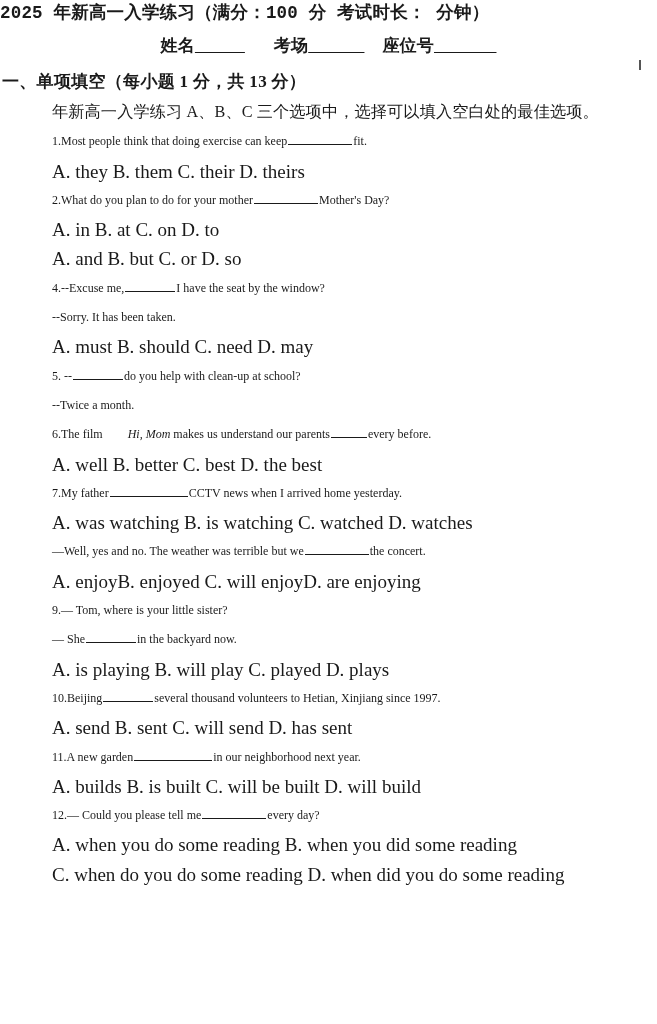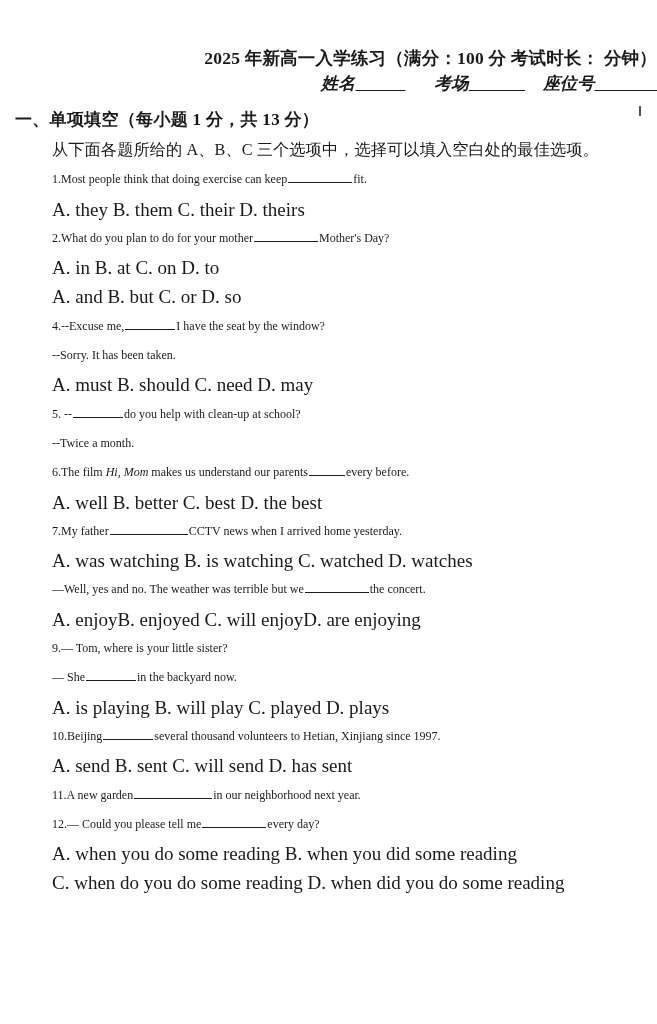--- a/index.html
+++ b/index.html
@@ -16,46 +16,45 @@
     overflow: hidden;
   }
   .page {
     position: relative;
     width: 657px;
     height: 1024px;
     padding: 0;
     box-sizing: border-box;
   }
   .title-block {
-    margin-top: 46px;
-    text-align: right;
+    text-align: left;
+    font-family: Liberation Mono, monospace;
   }
   .doc-title {
     font-size: 17.5px;
     font-weight: bold;
     letter-spacing: 0.2px;
     white-space: nowrap;
   }
   .name-row {
-    margin-top: 2px;
+    margin-top: 10px;
     font-size: 17px;
     font-weight: bold;
-    text-align: right;
+    text-align: center;
     letter-spacing: 0.2px;
-    font-style: italic;
   }
   .name-row span.u {
     text-decoration: underline;
     letter-spacing: 2px;
   }
   .section-head {
     margin-top: 13px;
     font-size: 17px;
     font-weight: bold;
-    padding-left: 15px;
+    padding-left: 2px;
     letter-spacing: 0.3px;
   }
   .body-block {
     padding-left: 52px;
     padding-right: 14px;
     margin-top: 5px;
   }
   .line {
     font-size: 12px;
     line-height: 29.3px;
@@ -69,21 +68,21 @@
     display: inline-block;
     border-bottom: 1px solid #1a1a1a;
     vertical-align: baseline;
     height: 14px;
     margin: 0 1px;
   }
   .b-sm { width: 36px; }
   .b-md { width: 50px; }
   .b-lg { width: 64px; }
   .b-xl { width: 78px; }
-  .ital { font-style: italic; }
+  .ital { font-style: italic; margin-left: 22px; }
   .opts {
     font-size: 19px;
     line-height: 29.3px;
     white-space: nowrap;
   }
   .sp1 { display: inline-block; width: 9px; }
   .sp2 { display: inline-block; width: 20px; }
   .corner-dot {
     position: absolute;
     right: 16px;
@@ -109,21 +108,21 @@
     <span class="sp2"></span>
     <span>考场</span><span class="u">&nbsp;&nbsp;&nbsp;&nbsp;&nbsp;&nbsp;&nbsp;&nbsp;&nbsp;</span>
     <span class="sp1"></span>
     <span>座位号</span><span class="u">&nbsp;&nbsp;&nbsp;&nbsp;&nbsp;&nbsp;&nbsp;&nbsp;&nbsp;&nbsp;</span>
   </div>
 
   <div class="section-head">一、单项填空（每小题 1 分，共 13 分）</div>
 
   <div class="body-block">
 
-    <div class="line cn">从下面各题所给的 A、B、C 三个选项中，选择可以填入空白处的最佳选项。</div>
+    <div class="line cn">年新高一入学练习 A、B、C 三个选项中，选择可以填入空白处的最佳选项。</div>
 
     <div class="line">
       <span>1.Most people think that doing exercise can keep</span><span class="blank b-lg"></span><span>fit.</span>
     </div>
     <div class="opts">A. they  B. them  C. their  D. theirs</div>
 
     <div class="line">
       <span>2.What do you plan to do for your mother</span><span class="blank b-lg"></span><span>Mother's Day?</span>
     </div>
     <div class="opts">A. in       B. at       C. on       D. to</div>
@@ -163,20 +162,21 @@
     <div class="opts">A. is playing    B. will play      C. played        D. plays</div>
 
     <div class="line">
       <span>10.Beijing</span><span class="blank b-md"></span><span>several thousand volunteers to Hetian, Xinjiang since 1997.</span>
     </div>
     <div class="opts">A. send  B. sent   C. will send  D. has sent</div>
 
     <div class="line">
       <span>11.A new garden</span><span class="blank b-xl"></span><span>in our neighborhood next year.</span>
     </div>
+    <div class="opts">A. builds       B. is built     C. will be built    D. will build</div>
 
     <div class="line">
       <span>12.— Could you please tell me</span><span class="blank b-lg"></span><span>every day?</span>
     </div>
     <div class="opts">A. when you do some reading B. when you did some reading</div>
     <div class="opts">C. when do you do some reading   D. when did you do some reading</div>
 
   </div>
 </div>
 

